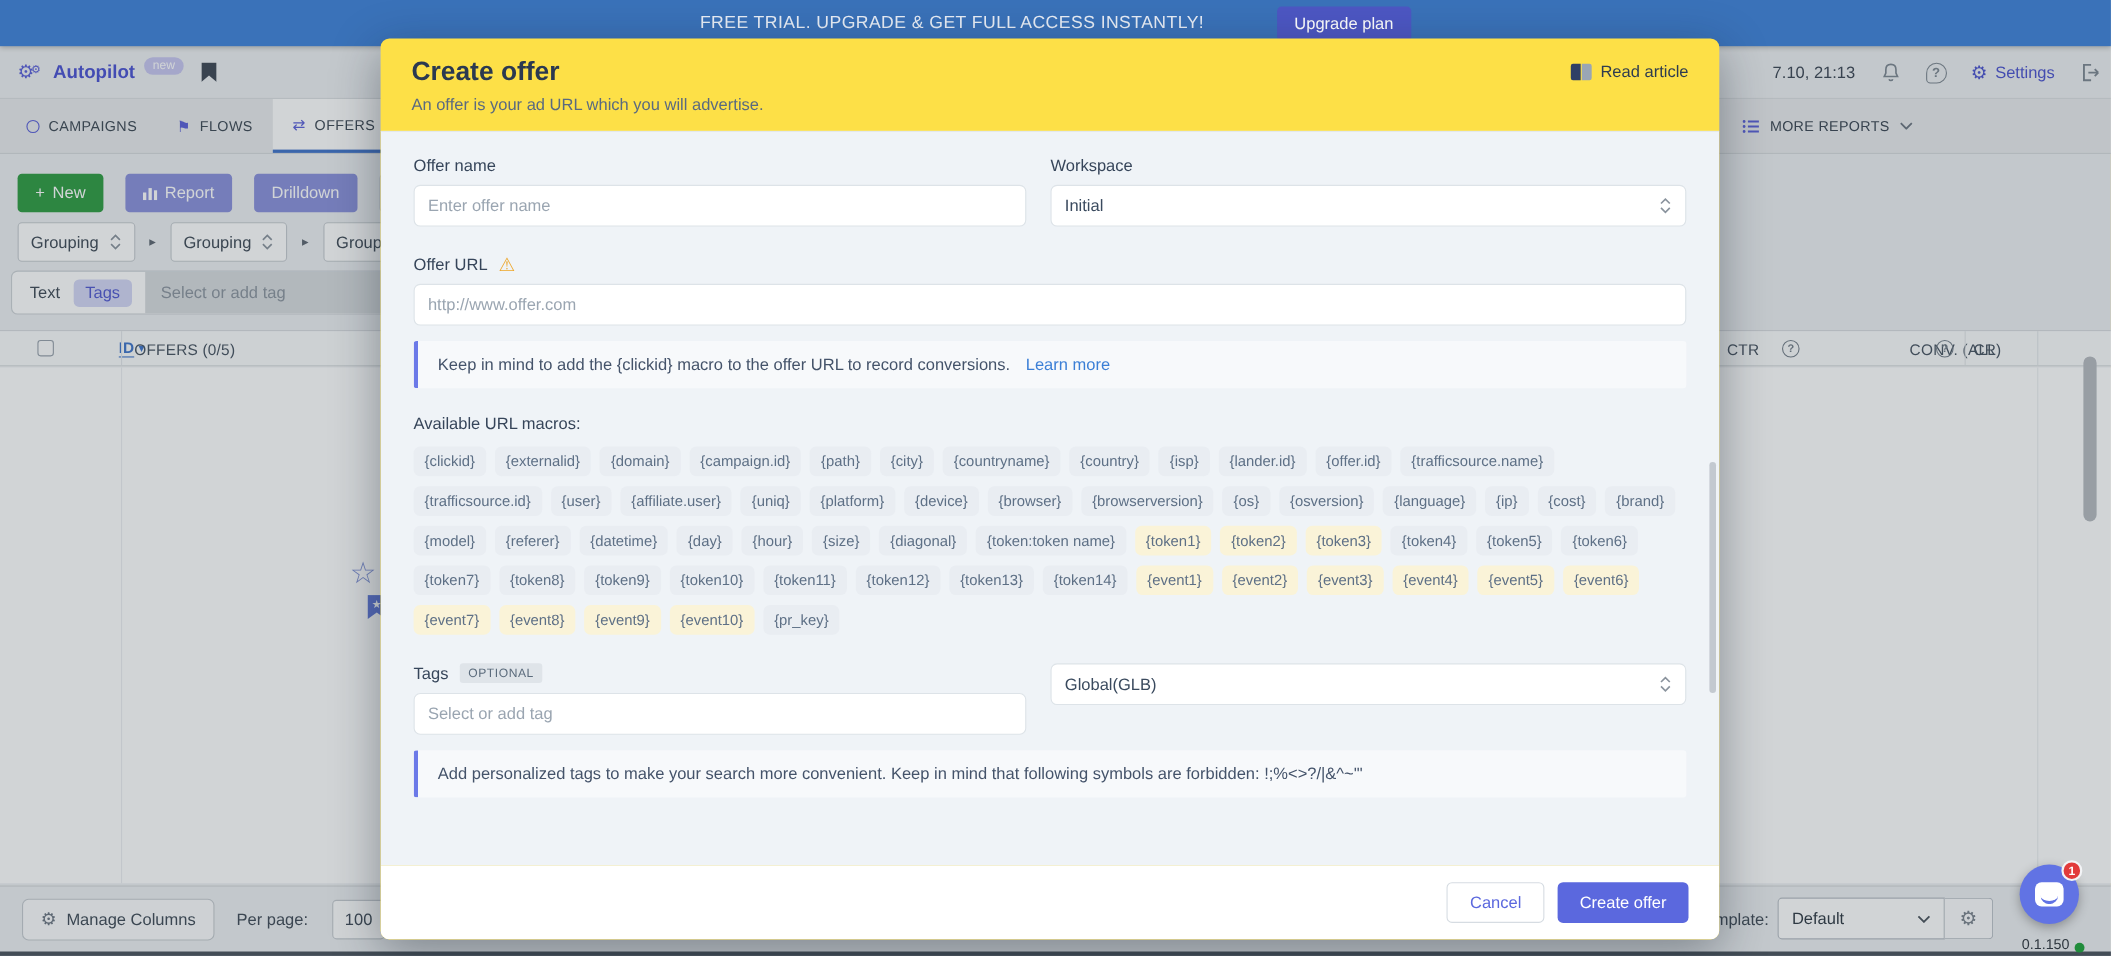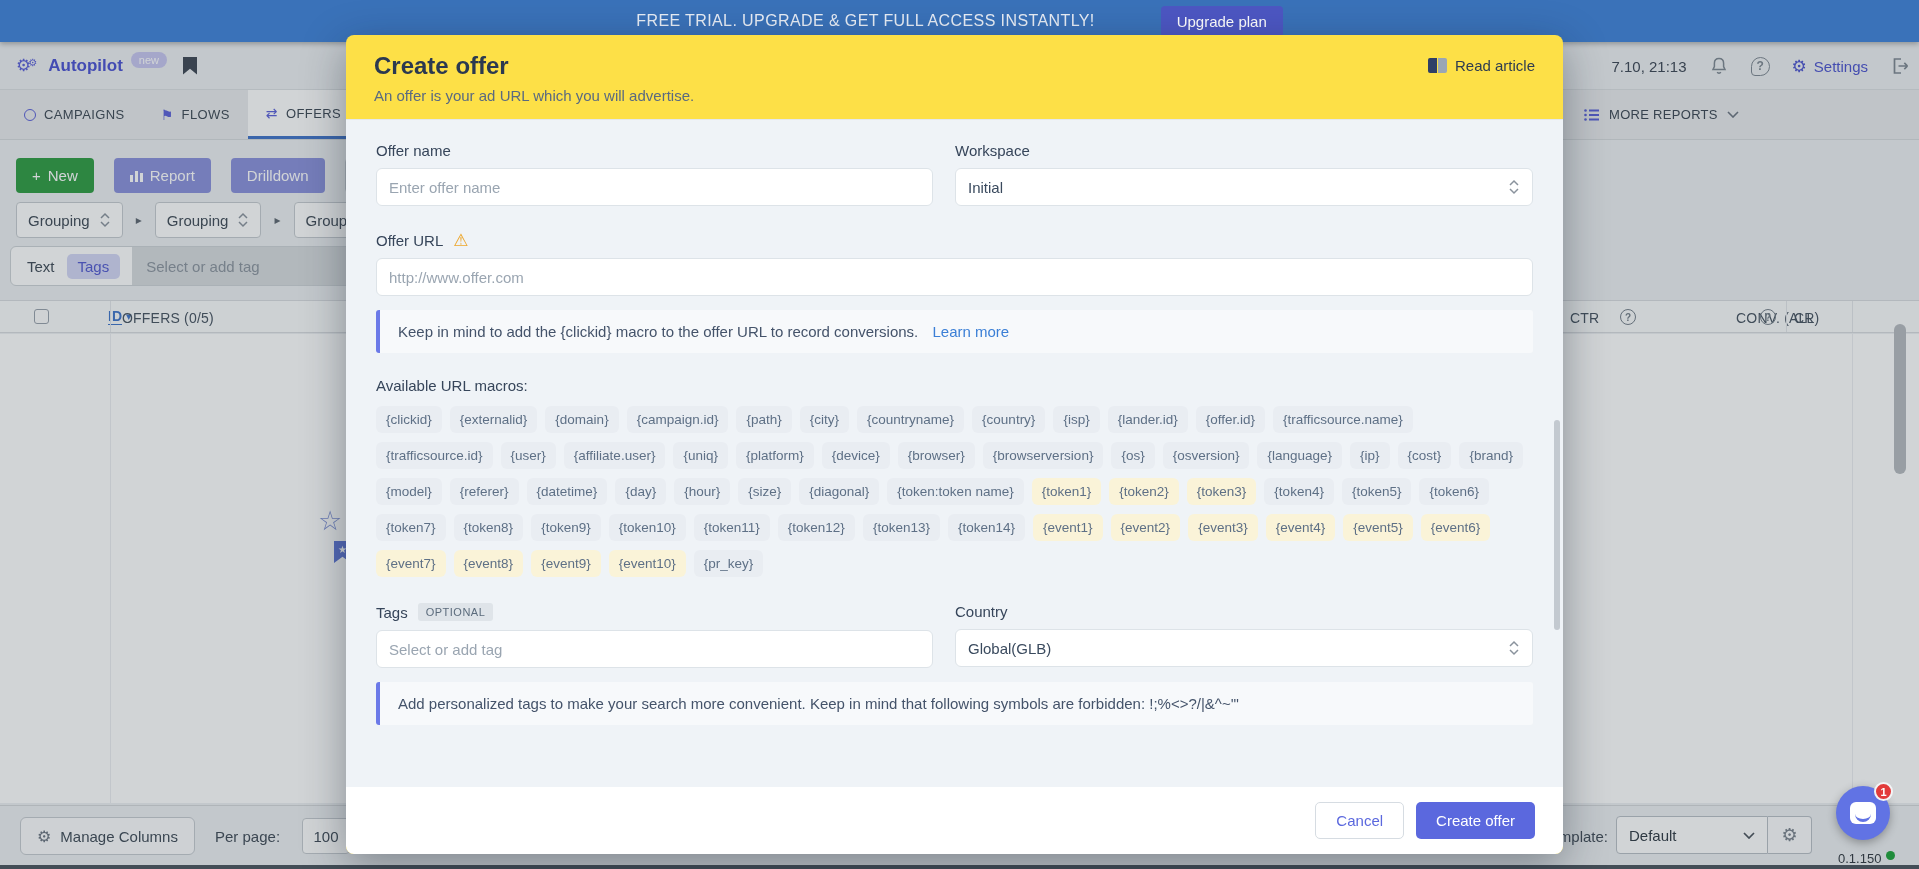--- a/index.html
+++ b/index.html
@@ -99,21 +99,21 @@
   .backdrop { position:absolute; left:0; top:42px; width:100%; height:827px; background:rgba(47,57,68,.22); z-index:70; }
   .chat-fab { position:absolute; left:1836px; top:786px; width:54px; height:54px; border-radius:50%;
     background:#6173e4; z-index:120; display:flex; align-items:center; justify-content:center; cursor:pointer;
     box-shadow:0 3px 10px rgba(0,0,0,.3); }
   .chat-glyph { width:26px; height:22px; background:#fff; border-radius:6px; position:relative; }
   .chat-glyph::after { content:""; position:absolute; left:5px; top:8px; width:16px; height:9px;
     border-bottom:3px solid #6173e4; border-radius:0 0 9px 9px; }
   .chat-badge { position:absolute; right:-3px; top:-4px; width:19px; height:19px; border-radius:50%;
     background:#e23b3b; color:#fff; font-size:11px; font-weight:bold; display:flex; align-items:center;
     justify-content:center; border:2px solid #f3f4f6; }
-  .version-wrap { position:absolute; left:1838px; top:851px; display:flex; align-items:flex-start; gap:5px; z-index:66; }
+  .version-wrap { position:absolute; left:1838px; top:851px; display:flex; align-items:flex-end; gap:5px; z-index:66; }
   .version { font-size:13px; color:#2f373f; }
   .green-dot { width:9px; height:9px; border-radius:50%; background:#1da339; }
   
   .modal { position:absolute; left:346px; top:35px; width:1217px; height:819px; background:#fde047; border-radius:8px;
     z-index:100; box-shadow:0 12px 44px rgba(15,25,40,.38); display:flex; flex-direction:column; overflow:hidden; }
   .modal-header { padding:17px 28px 15px; position:relative; }
   .modal-title { font-size:24px; font-weight:bold; color:#2b3950; }
   .modal-subtitle { font-size:15px; color:#5a6a80; margin-top:7px; }
   .read-article { position:absolute; right:28px; top:22px; display:flex; align-items:center; gap:8px; cursor:pointer; }
   .book-icon { display:flex; gap:1px; }
@@ -425,21 +425,20 @@
 
     <div class="form-grid mt26">
       <div class="col-l">
         <div class="field-label">
           <span>Tags</span>
           <span class="optional-badge">OPTIONAL</span>
         </div>
         <input class="text-input" type="text" placeholder="Select or add tag" style="">
       </div>
       <div class="col-r">
-        <div class="field-label">Country</div>
         <div class="select-box">
           <span>Global(GLB)</span>
           <svg class="chev" width="12" height="16" viewBox="0 0 12 16">
             <path d="M2 6l4-4 4 4M2 10l4 4 4-4" fill="none" stroke="#8a939d" stroke-width="1.5"></path>
           </svg>
         </div>
       </div>
     </div>
 
     <div class="note">Add personalized tags to make your search more convenient. Keep in mind that following symbols are forbidden: !;%&lt;&gt;?/|&amp;^~'"</div>

